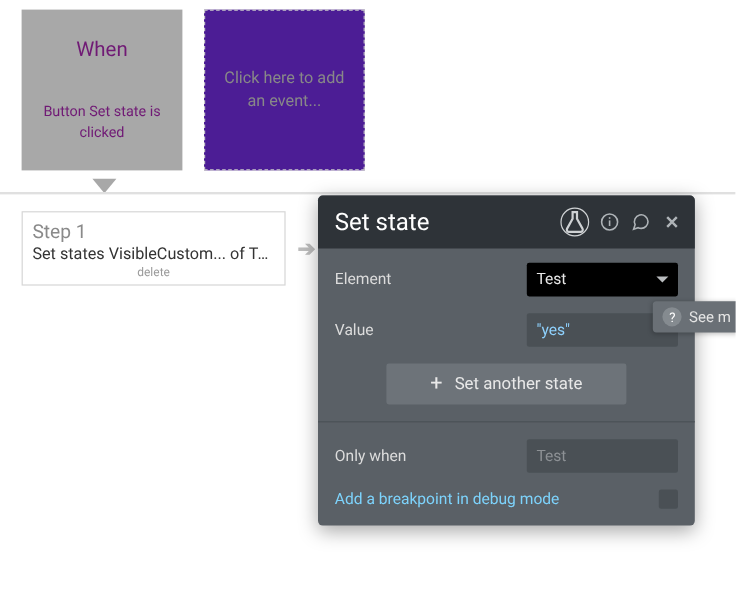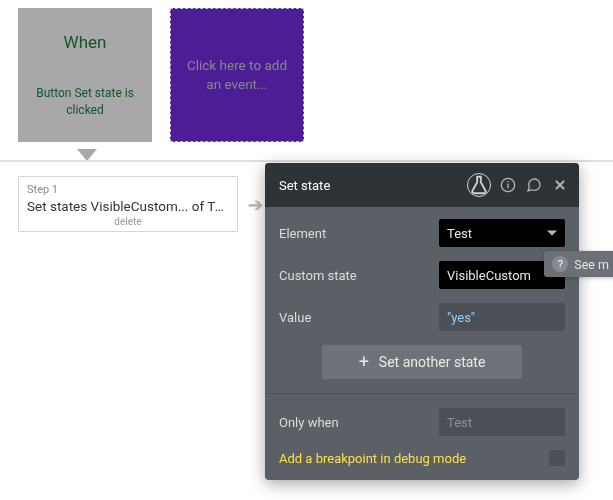--- a/index.html
+++ b/index.html
@@ -24,21 +24,21 @@
     display: flex;
     flex-direction: column;
     align-items: center;
     justify-content: center;
     text-align: center;
     padding: 8px;
     position: relative;
   }
   .event-selected {
     background: #a8a8a8;
-    color: #14532d;
+    color: #701a75;
     gap: 27px;
   }
   .event-selected .ev-title {
     font-size: 17px;
     font-weight: 400;
     margin-bottom: 6px;
   }
   .event-selected .ev-sub {
     font-size: 12px;
     line-height: 1.4;
@@ -81,21 +81,21 @@
     align-items: center;
     gap: 10px;
   }
   .step-card {
     border: 1px solid #d6d6d6;
     background: #fff;
     width: 220px;
     padding: 6px 8px 4px 8px;
   }
   .step-label {
-    font-size: 11px;
+    font-size: 16px;
     color: #8a8a8a;
     margin-bottom: 2px;
   }
   .step-text {
     font-size: 13.5px;
     color: #333;
     white-space: nowrap;
     overflow: hidden;
     text-overflow: ellipsis;
   }
@@ -125,21 +125,21 @@
   }
   .panel-header {
     background: #2e3338;
     display: flex;
     align-items: center;
     padding: 10px 10px 10px 14px;
     border-radius: 4px 4px 0 0;
   }
   .panel-title {
     flex: 1;
-    font-size: 13px;
+    font-size: 20px;
     color: #fff;
     font-weight: 400;
   }
   .hdr-icons {
     display: flex;
     align-items: center;
     gap: 8px;
   }
   .flask-badge {
     width: 24px; height: 24px;
@@ -228,21 +228,21 @@
     height: 1px;
     background: #4b5156;
     margin: 6px -14px 14px -14px;
   }
 
   .bp-row {
     display: flex;
     align-items: center;
     justify-content: space-between;
     font-size: 13px;
-    color: #fde047;
+    color: #7dd3fc;
     text-align: right;
   }
   .bp-check {
     width: 16px; height: 16px;
     background: #4a5055;
     border-radius: 2px;
   }
 
   
   .see-tab {
@@ -326,27 +326,20 @@
 
   <div class="panel-body">
     <div class="form-row">
       <div class="form-label">Element</div>
       <div class="select">
         <span>Test</span>
         <span class="caret"></span>
       </div>
     </div>
 
-    <div class="form-row">
-      <div class="form-label">Custom state</div>
-      <div class="select">
-        <span>VisibleCustom</span>
-        <span class="caret"></span>
-      </div>
-    </div>
 
     <div class="form-row">
       <div class="form-label">Value</div>
       <div class="textish value">
         <span>"yes"</span>
       </div>
     </div>
 
     <div class="add-state-btn">
       <span class="plus">+</span>

